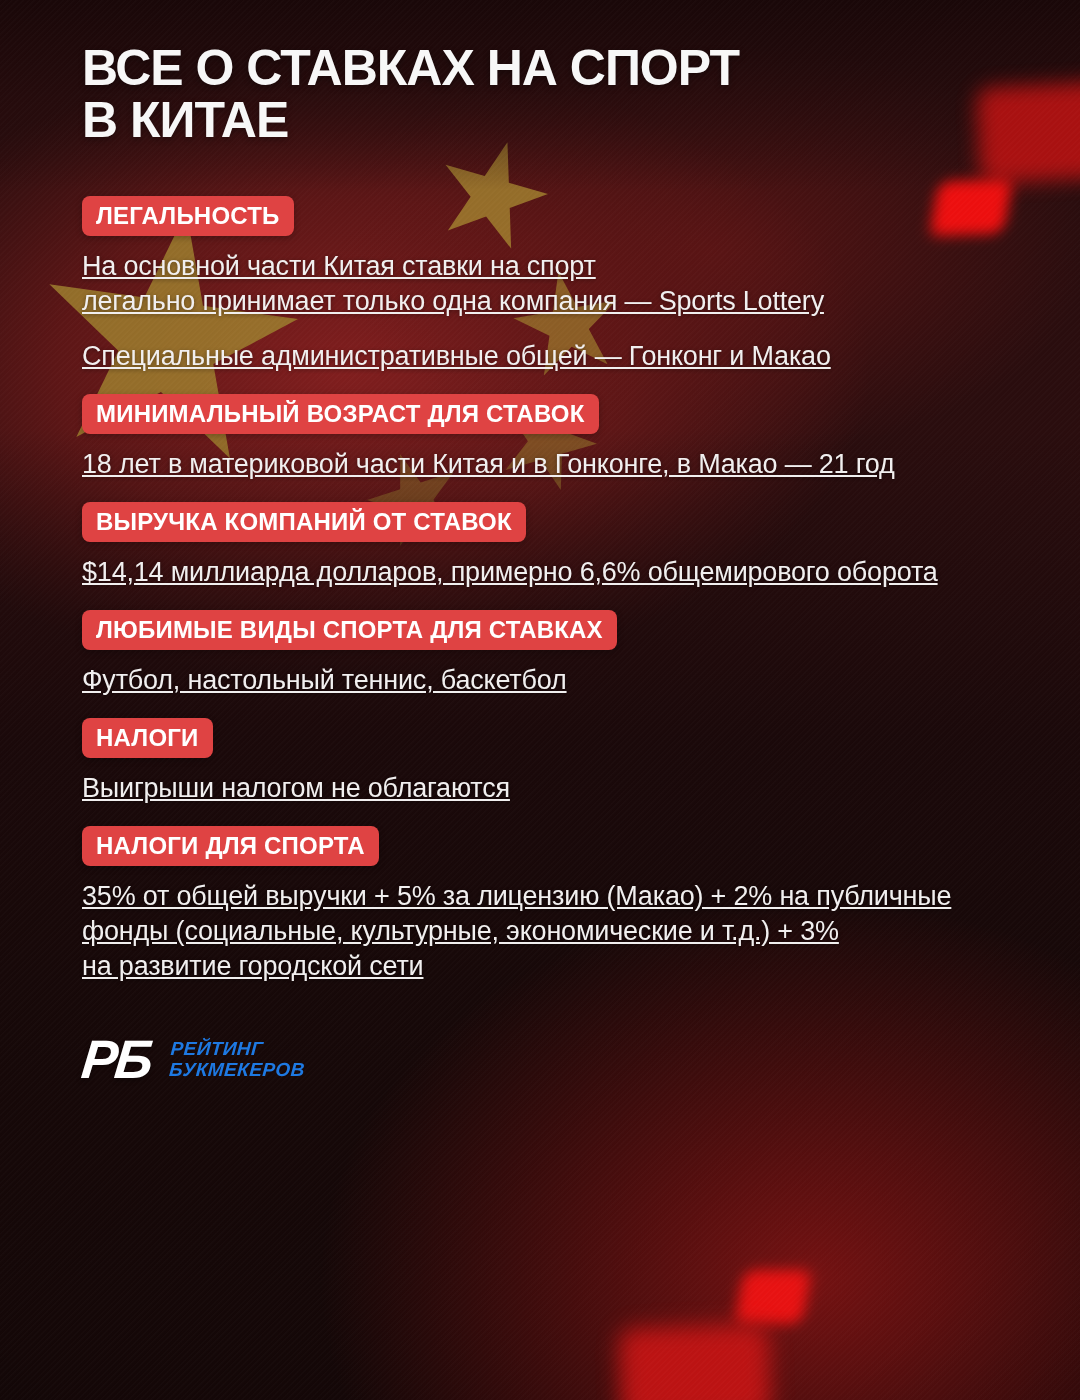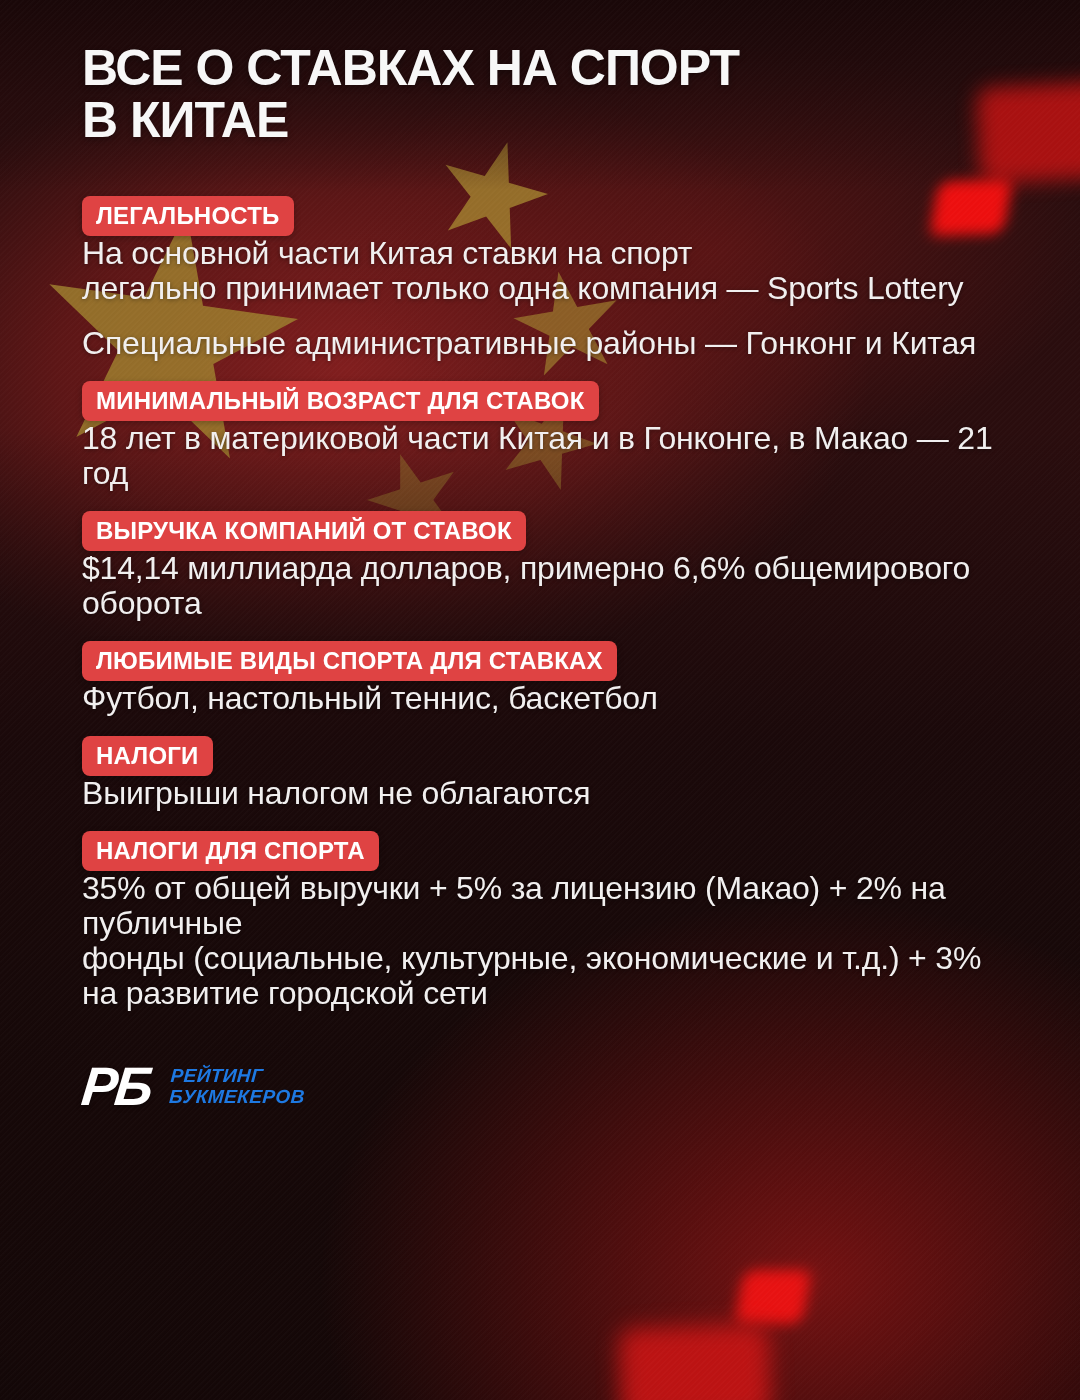--- a/index.html
+++ b/index.html
@@ -81,27 +81,28 @@
     font-size: 24px;
     line-height: 24px;
     font-weight: bold;
     letter-spacing: 0.2px;
     padding: 8px 14px;
     border-radius: 8px;
     box-shadow: 0 2px 6px rgba(0,0,0,0.25);
   }
 
   .section-text {
-    margin-top: 0;
+    margin-top: 13px;
     color: #f1efef;
-    font-size: 32px;
+    font-size: 27px;
     line-height: 35px;
     letter-spacing: -0.2px;
     white-space: pre-line;
     text-shadow: 0 1px 4px rgba(0,0,0,0.4);
+    text-decoration: underline;
   }
 
   
   .footer {
     display: flex;
     align-items: center;
     gap: 20px;
     margin-top: 48px;
   }
   .rb-mark {
@@ -165,21 +166,21 @@
 В КИТАЕ</h1>
 
     <div class="section">
       <span class="badge">ЛЕГАЛЬНОСТЬ</span>
       <div class="section-text">На основной части Китая ставки на спорт
 легально принимает только одна компания — Sports Lottery</div>
     </div>
 
 
     <div class="section">
-      <div class="section-text">Специальные административные районы — Гонконг и Китая</div>
+      <div class="section-text">Специальные административные общей — Гонконг и Макао</div>
     </div>
 
     <div class="section">
       <span class="badge">МИНИМАЛЬНЫЙ ВОЗРАСТ ДЛЯ СТАВОК</span>
       <div class="section-text">18 лет в материковой части Китая и в Гонконге, в Макао — 21 год</div>
     </div>
 
     <div class="section">
       <span class="badge">ВЫРУЧКА КОМПАНИЙ ОТ СТАВОК</span>
       <div class="section-text">$14,14 миллиарда долларов, примерно 6,6% общемирового оборота</div>

